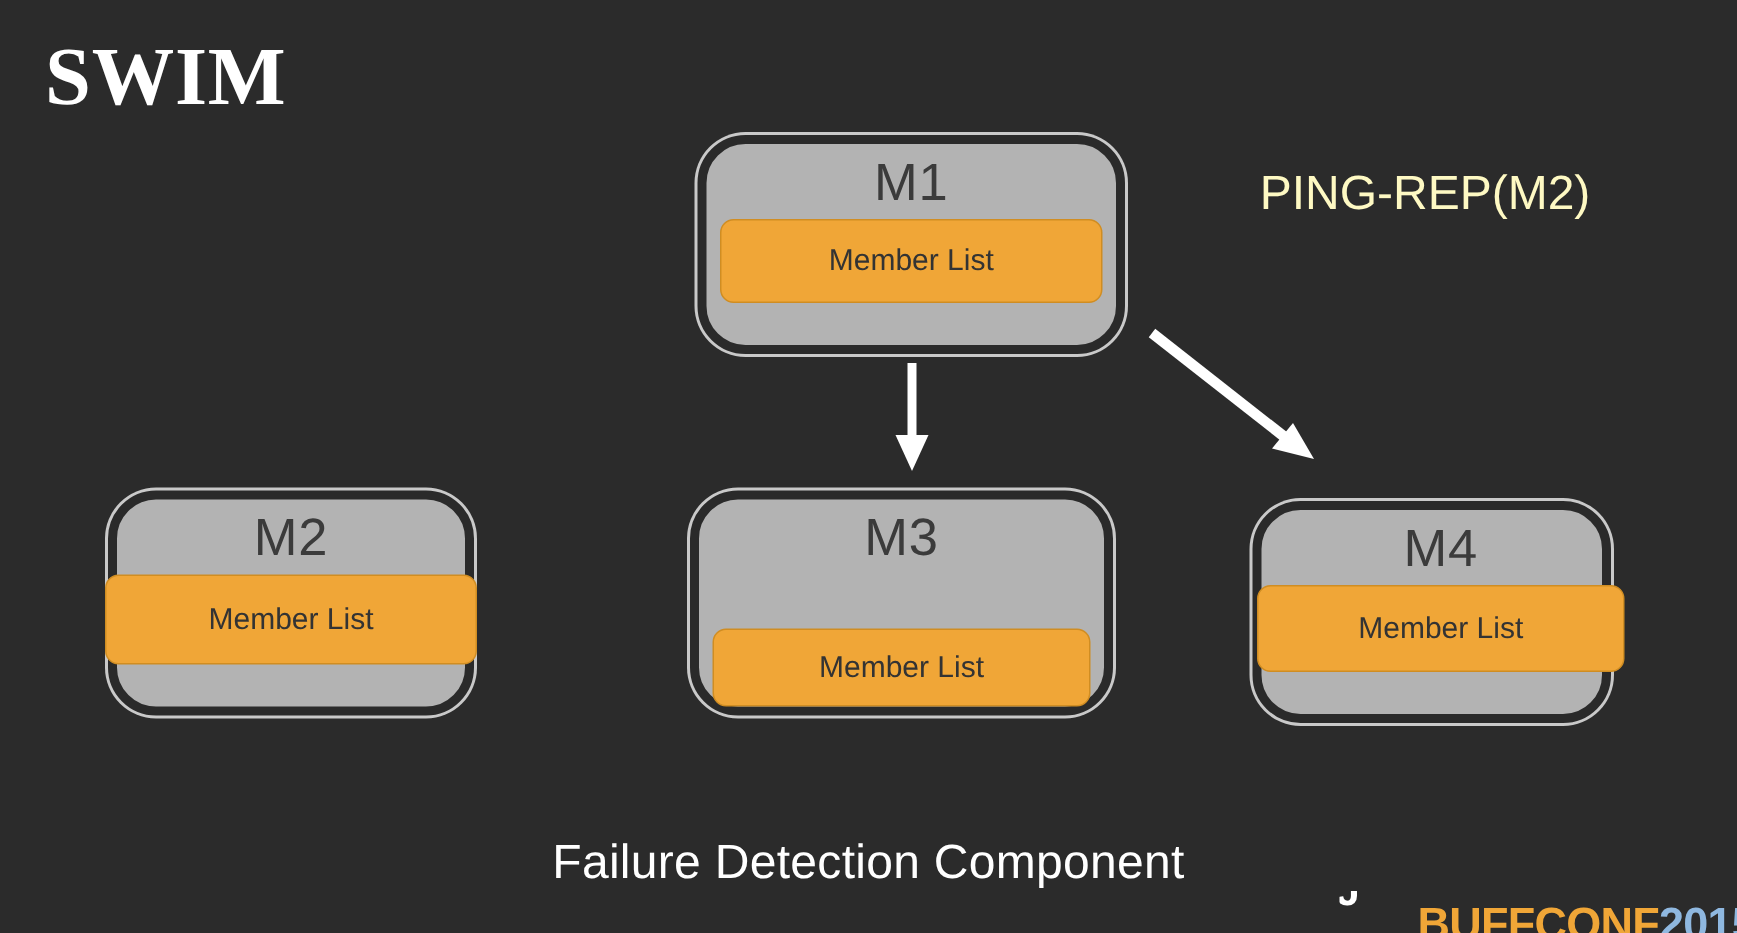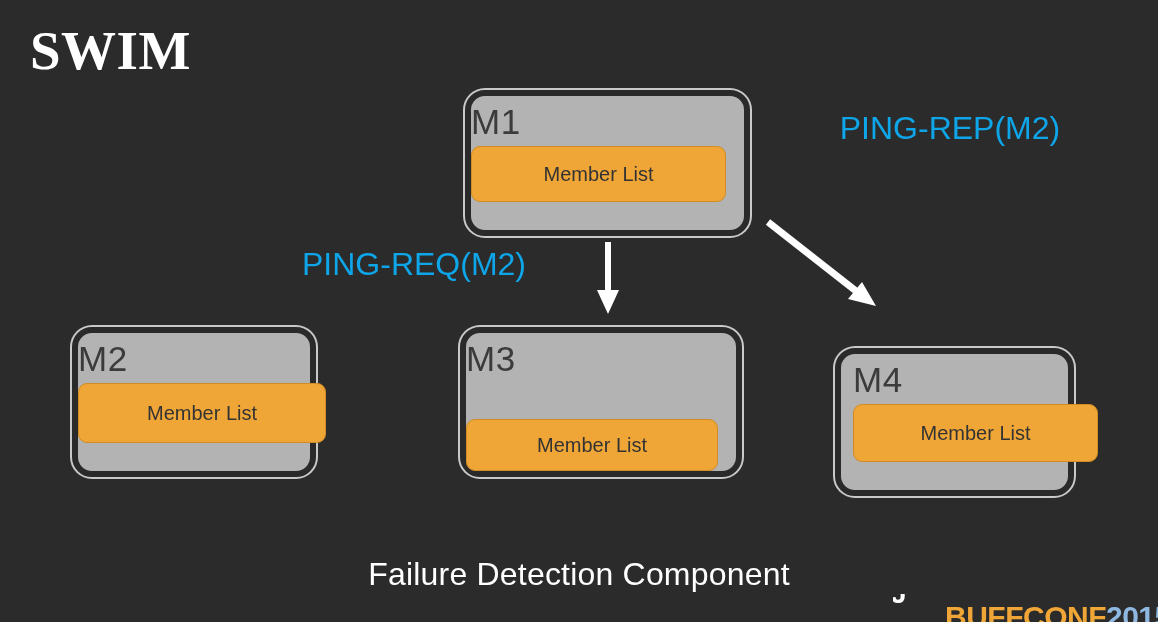--- a/index.html
+++ b/index.html
@@ -34,24 +34,25 @@
     letter-spacing: 0.5px;
     white-space: nowrap;
   }
 
   
   .node {
     position: absolute;
     box-sizing: border-box;
     background: #b3b3b3;
     border: 6px solid #2a2a2a;
-    border-radius: 20px;
+    border-radius: 32px;
     box-shadow: 0 0 0 2px #c9c9c9;
     display: flex;
     flex-direction: column;
+    align-items: center;
     justify-content: flex-start;
   }
   .node-label {
     font-family: "Liberation Sans", sans-serif;
     font-size: 35px;
     color: #3b3b3b;
     line-height: 1;
     margin-top: 8px;
     margin-bottom: 7px;
     letter-spacing: 0.5px;
@@ -74,36 +75,36 @@
   
   #node-m1 { left: 465px; top: 90px;  width: 285px; height: 146px; }
   #node-m1 .member-list { width: 255px; height: 56px; }
 
   #node-m2 { left: 72px;  top: 327px; width: 244px; height: 150px; }
   #node-m2 .member-list { width: 248px; height: 60px; }
 
   #node-m3 { left: 460px; top: 327px; width: 282px; height: 150px; gap: 36px; }
   #node-m3 .member-list { width: 252px; height: 60px; }
 
-  #node-m4 { left: 835px; top: 348px; width: 239px; height: 148px; padding-left: 12px; }
+  #node-m4 { left: 835px; top: 334px; width: 239px; height: 148px; padding-left: 12px; }
   #node-m4 .member-list { width: 245px; height: 58px; }
 
   
   .arrow-svg {
     position: absolute;
     overflow: visible;
     pointer-events: none;
   }
   #arrow-ping-req { left: 588px; top: 240px; width: 42px; height: 80px; }
   #arrow-ping-rep { left: 752px; top: 210px; width: 140px; height: 110px; }
 
   
   .arrow-label {
     position: absolute;
-    color: #0ea5e9;
+    color: #fef9c3;
     font-family: "Liberation Sans", sans-serif;
     font-size: 32px;
     line-height: 1.04;
     white-space: nowrap;
   }
   #label-ping-req {
     left: 302px;
     top: 248px;
   }
   #label-ping-rep {
@@ -201,21 +202,20 @@
   <svg class="arrow-svg" id="arrow-ping-req" viewBox="0 0 42 80">
     <path d="M 20 2 L 20 56" stroke="#ffffff" stroke-width="6" fill="none"></path>
     <path d="M 20 74 L 9 50 L 31 50 Z" fill="#ffffff"></path>
   </svg>
 
   <svg class="arrow-svg" id="arrow-ping-rep" viewBox="0 0 140 110">
     <path d="M 16 12 L 104 81" stroke="#ffffff" stroke-width="7" fill="none"></path>
     <path d="M 124 96 L 96 89 L 110 72 Z" fill="#ffffff"></path>
   </svg>
 
-  <div class="arrow-label" id="label-ping-req">PING-REQ(M2)</div>
 
   <div class="arrow-label" id="label-ping-rep">
     <span class="ln">PING-REP(M2)</span>
   </div>
 
   <div id="caption">Failure Detection Component</div>
 
   <div id="corner-artifact">
     <span class="art-glyph">J</span>
   </div>

